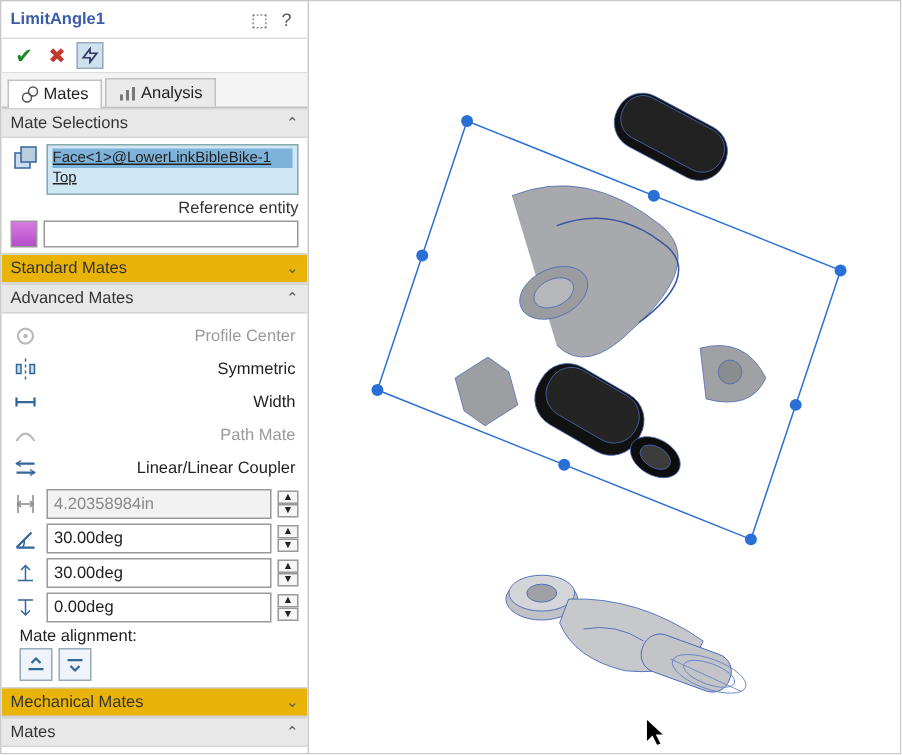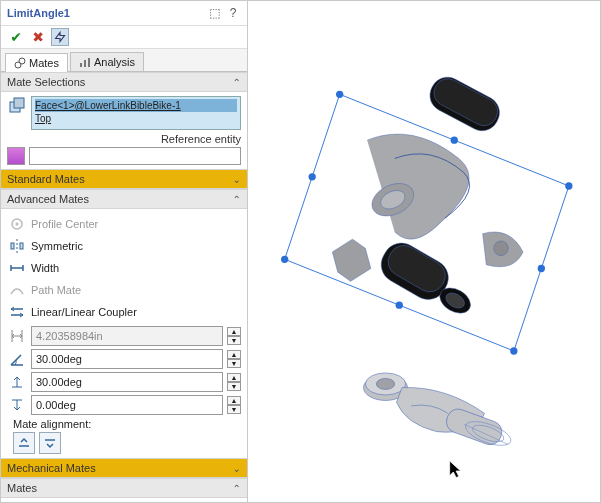--- a/index.html
+++ b/index.html
@@ -1,18 +1,18 @@
 <!DOCTYPE html>
 <html><head>
 <meta charset="utf-8">
 <style>
   * { box-sizing: border-box; margin: 0; padding: 0; }
   body { font-family: "Segoe UI", Tahoma, sans-serif; font-size: 11px; color: #222; background: #fff; }
   .app { display: flex; width: 601px; height: 503px; border: 1px solid #c9c9c9; }
-  .panel { width: 247px; border-right: 1px solid #c9c9c9; display: flex; flex-direction: column; overflow: hidden; }
+  .panel { width: 205px; border-right: 1px solid #c9c9c9; display: flex; flex-direction: column; overflow: hidden; }
   .titlebar { display: flex; align-items: center; padding: 4px 6px; background: #fff; border-bottom: 1px solid #ddd; }
   .titlebar .title { font-weight: 600; color: #3b5ca8; flex: 1; }
   .titlebar .hbtn { width: 16px; height: 16px; display: flex; align-items: center; justify-content: center; margin-left: 2px; cursor: pointer; font-size: 12px; color: #555; }
   .actionbar { display: flex; align-items: center; gap: 4px; padding: 2px 6px; border-bottom: 1px solid #ddd; }
   .actbtn { width: 18px; height: 18px; display: flex; align-items: center; justify-content: center; font-size: 14px; cursor: pointer; }
   .actbtn.ok { color: #1a8a22; }
   .actbtn.cancel { color: #c0392b; }
   .actbtn.push { border: 1px solid #9ab; background: #cfe1ef; }
   .actbtn.push svg { width: 12px; height: 12px; }
   .tabs { display: flex; gap: 2px; padding: 3px 4px 0 4px; border-bottom: 1px solid #c0c0c0; background: #f4f4f4; }
@@ -26,21 +26,21 @@
   .sel-row { display: flex; gap: 4px; }
   .sel-icon { width: 20px; height: 34px; display: flex; align-items: flex-start; justify-content: center; }
   .sel-icon svg { width: 18px; height: 18px; }
   .sel-list { flex: 1; border: 1px solid #8aa; background: #cfe6f5; padding: 2px 3px; height: 34px; font-size: 10px; line-height: 13px; }
   .sel-list .line { white-space: nowrap; overflow: hidden; text-overflow: ellipsis; text-decoration: underline; }
   .sel-list .hl { background: #7db3d9; }
   .lbl { color: #333; margin: 3px 0 2px 24px; font-size: 11px; text-align: right; }
   .refbox { display: flex; gap: 4px; margin-top: 2px; }
   .refcolor { width: 18px; height: 18px; border: 1px solid #999; background: linear-gradient(#d77ae0, #b54ecb); }
   .refinput { flex: 1; border: 1px solid #999; height: 18px; }
-  .adv-item { display: flex; align-items: center; gap: 6px; padding: 3px 2px; cursor: pointer; }
+  .adv-item { display: flex; align-items: center; gap: 6px; padding: 3px 2px; cursor: pointer; justify-content: space-between; }
   .adv-item.disabled { color: #999; }
   .adv-item svg { width: 16px; height: 16px; flex: none; }
   .num-row { display: flex; align-items: center; gap: 4px; margin: 3px 0; }
   .num-icon { width: 20px; display: flex; justify-content: center; }
   .num-icon svg { width: 16px; height: 16px; }
   .num-input { flex: 1; border: 1px solid #999; height: 20px; padding: 0 4px; font-size: 11px; display: flex; align-items: center; background: #fff; text-align: right; }
   .num-input.dis { background: #f2f2f2; color: #888; }
   .spin { width: 14px; display: flex; flex-direction: column; }
   .spin div { height: 9px; border: 1px solid #999; background: #f6f6f6; font-size: 7px; text-align: center; line-height: 7px; cursor: pointer; }
   .chk { display: flex; align-items: center; gap: 4px; margin: 3px 0 3px 24px; }

